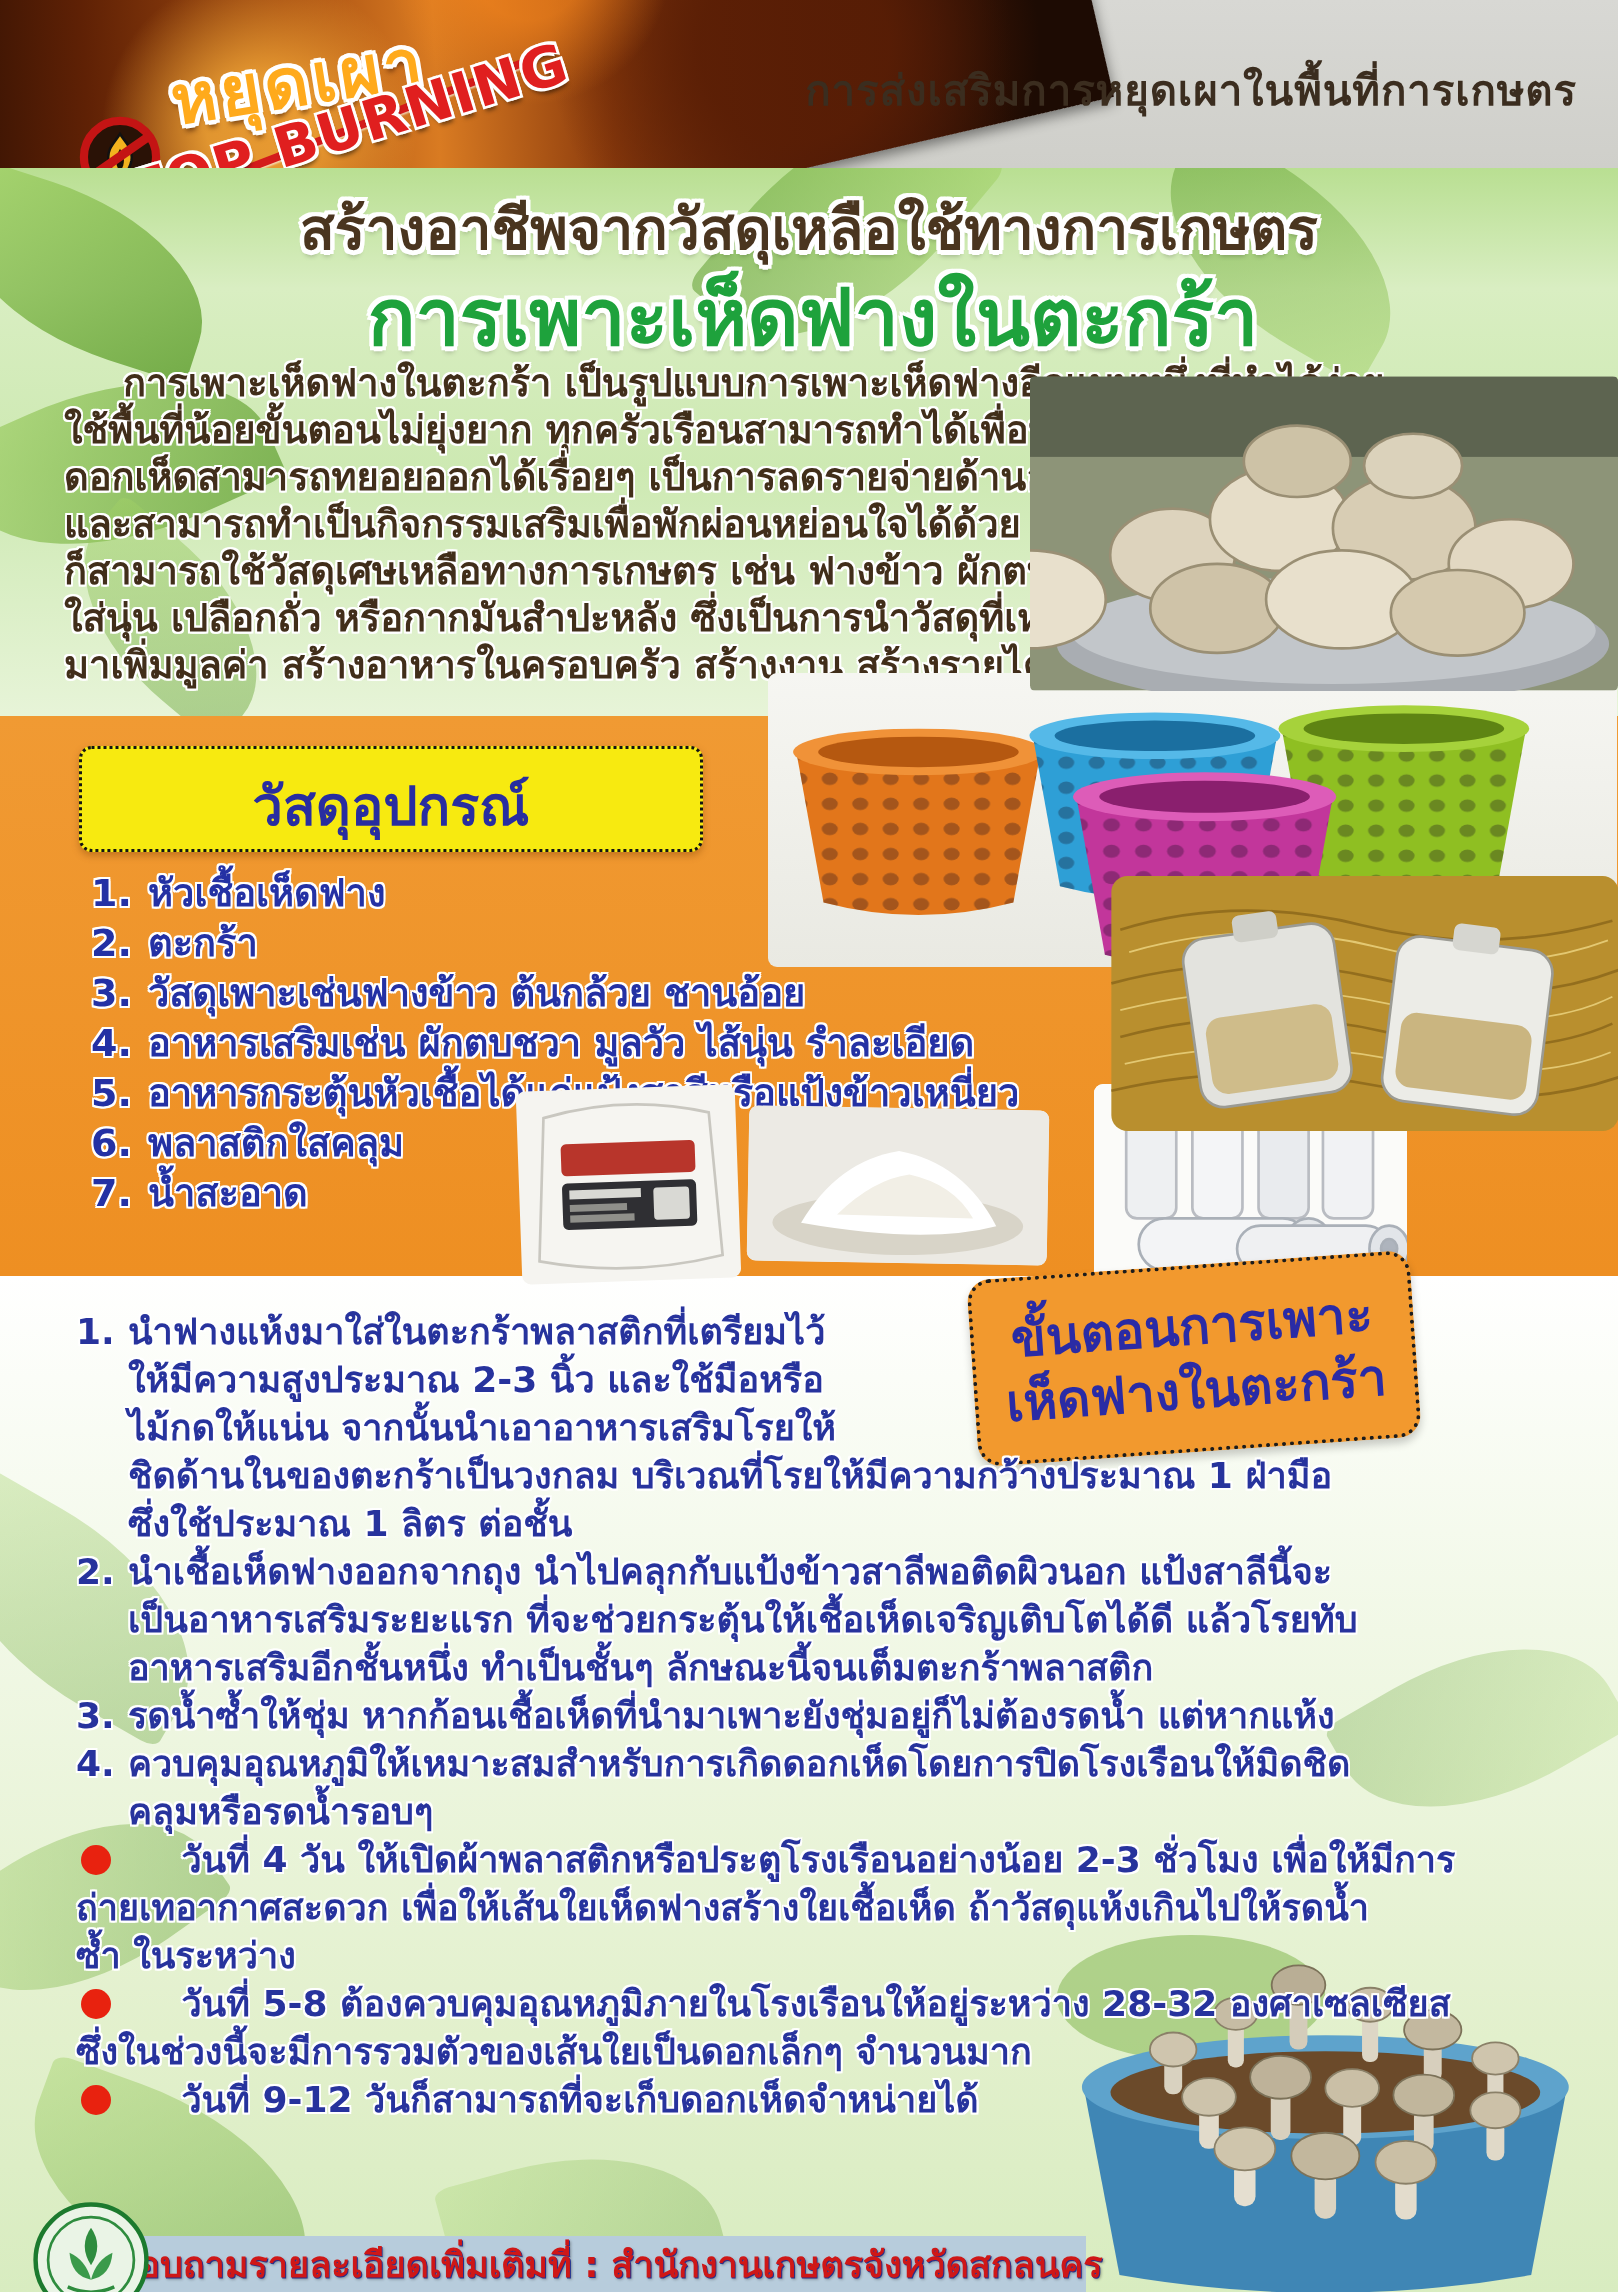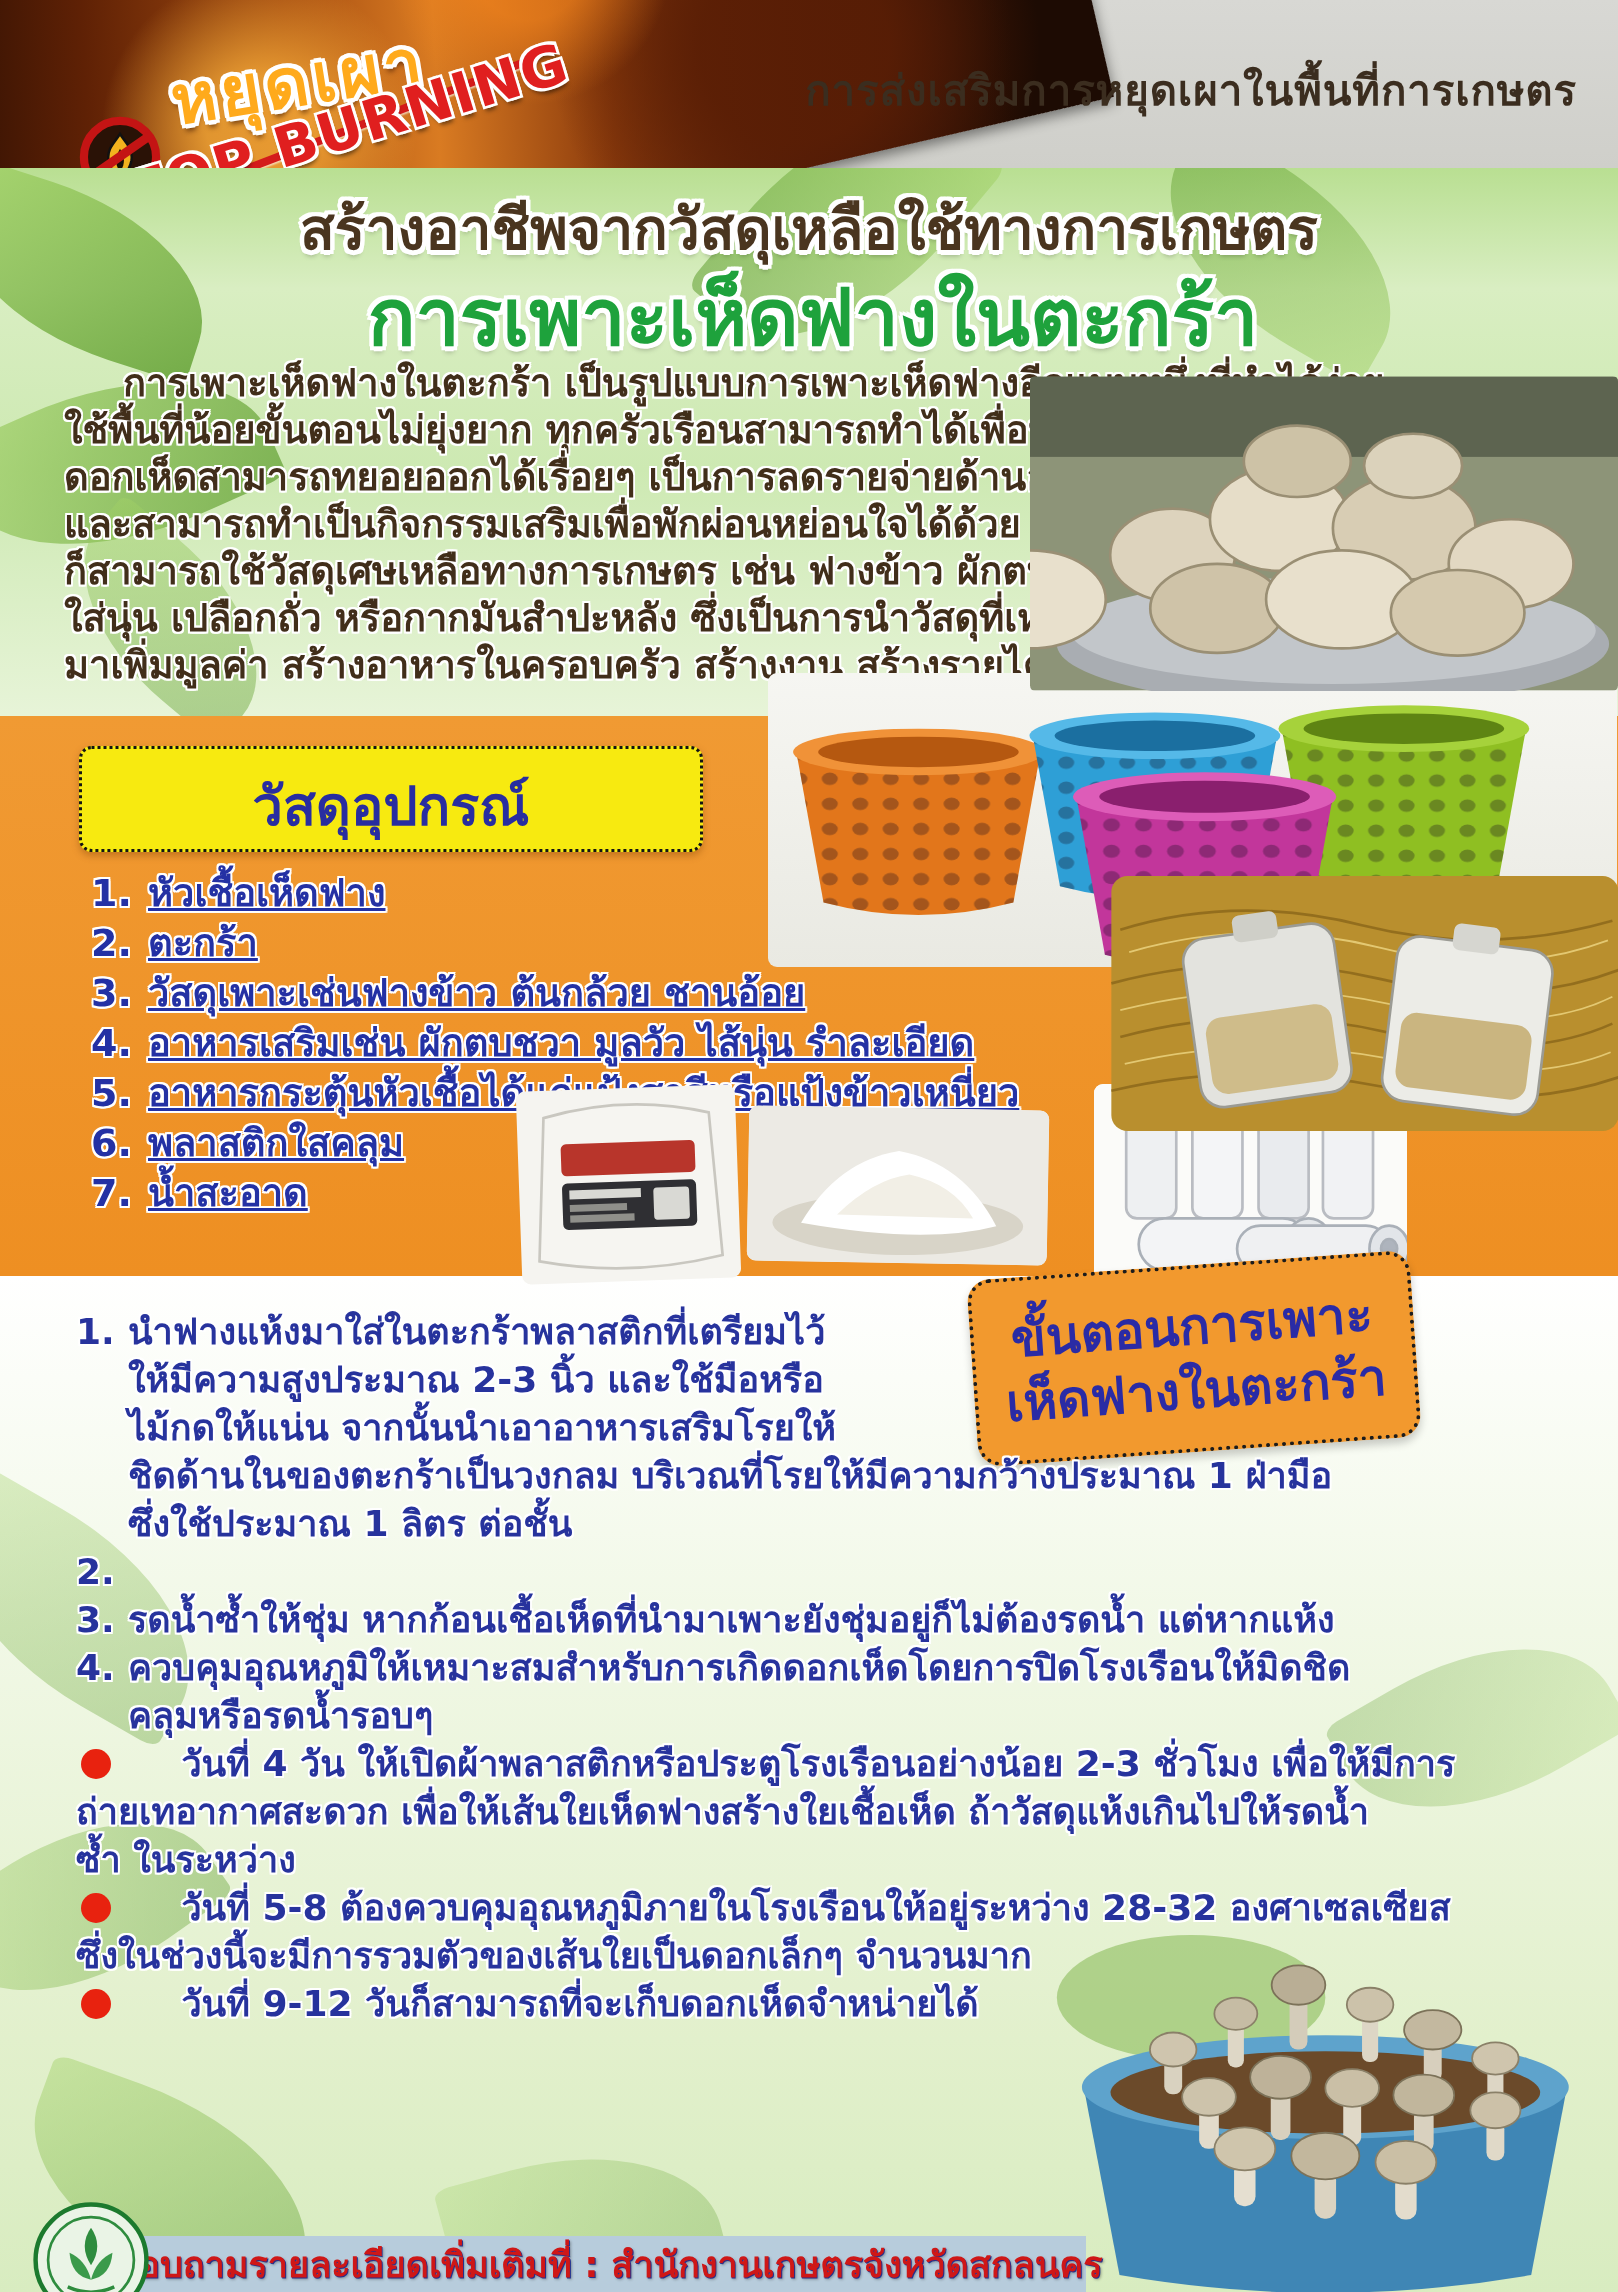--- a/index.html
+++ b/index.html
@@ -36,21 +36,21 @@
   .intro-par .indent{padding-left:59px;}
 
   
   .materials{position:absolute;left:0;top:716px;width:1618px;height:560px;background:linear-gradient(180deg,#f09a33,#ee8f22);}
   .mat-title-box{position:absolute;left:79px;top:30px;width:618px;height:100px;background:#f7ea10;border:3.6px dotted #141414;border-radius:12.5px;
     display:flex;align-items:flex-end;justify-content:center;box-shadow:0 3.6px 7.2px rgba(120,60,0,.35);}
   .mat-title{font-size:54px;font-weight:800;color:#282da0;}
   .mat-list{position:absolute;left:91px;top:152px;}
   .mat-item{display:flex;line-height:50px;font-size:38px;font-weight:700;color:#2431a4;}
   .mat-item .num{width:57px;flex:none;}
-  .mat-item .txt{white-space:nowrap;text-decoration:underline;}
+  .mat-item .txt{white-space:nowrap;}
 
   
   .photo{position:absolute;overflow:hidden;}
   .photo svg{display:block;width:100%;height:100%;}
   .ph-bowl{left:1030px;top:376px;width:588px;height:315px;border-radius:5.4px;z-index:3;}
   .ph-baskets{left:768px;top:673px;width:849px;height:294px;background:linear-gradient(180deg,#f6f6f2,#e9e9e2);border-radius:9px;z-index:2;}
   .ph-straw{left:1111px;top:876px;width:508px;height:255px;border-radius:12.5px;z-index:3;}
   .ph-flour{left:519px;top:1088px;width:219px;height:193px;background:#f5f4f0;border-radius:9px;transform:rotate(-2deg);z-index:2;}
   .ph-powder{left:748px;top:1108px;width:300px;height:155px;background:#f3f2ee;border-radius:9px;transform:rotate(1deg);z-index:2;}
   .ph-rolls{left:1094px;top:1084px;width:313px;height:208px;background:#fbfbf9;border-radius:9px;z-index:2;}
@@ -170,20 +170,25 @@
       <div class="lines">
         <div class="ln">นำฟางแห้งมาใส่ในตะกร้าพลาสติกที่เตรียมไว้</div>
         <div class="ln">ให้มีความสูงประมาณ 2-3 นิ้ว และใช้มือหรือ</div>
         <div class="ln">ไม้กดให้แน่น จากนั้นนำเอาอาหารเสริมโรยให้</div>
         <div class="ln">ชิดด้านในของตะกร้าเป็นวงกลม บริเวณที่โรยให้มีความกว้างประมาณ 1 ฝ่ามือ</div>
         <div class="ln">ซึ่งใช้ประมาณ 1 ลิตร ต่อชั้น</div>
       </div>
     </div>
     <div class="step">
       <div class="snum">2.</div>
+      <div class="lines">
+        <div class="ln">นำเชื้อเห็ดฟางออกจากถุง นำไปคลุกกับแป้งข้าวสาลีพอติดผิวนอก แป้งสาลีนี้จะ</div>
+        <div class="ln">เป็นอาหารเสริมระยะแรก ที่จะช่วยกระตุ้นให้เชื้อเห็ดเจริญเติบโตได้ดี แล้วโรยทับ</div>
+        <div class="ln">อาหารเสริมอีกชั้นหนึ่ง ทำเป็นชั้นๆ ลักษณะนี้จนเต็มตะกร้าพลาสติก</div>
+      </div>
     </div>
     <div class="step">
       <div class="snum">3.</div>
       <div class="lines">
         <div class="ln">รดน้ำซ้ำให้ชุ่ม หากก้อนเชื้อเห็ดที่นำมาเพาะยังชุ่มอยู่ก็ไม่ต้องรดน้ำ แต่หากแห้ง</div>
       </div>
     </div>
     <div class="step">
       <div class="snum">4.</div>
       <div class="lines">

